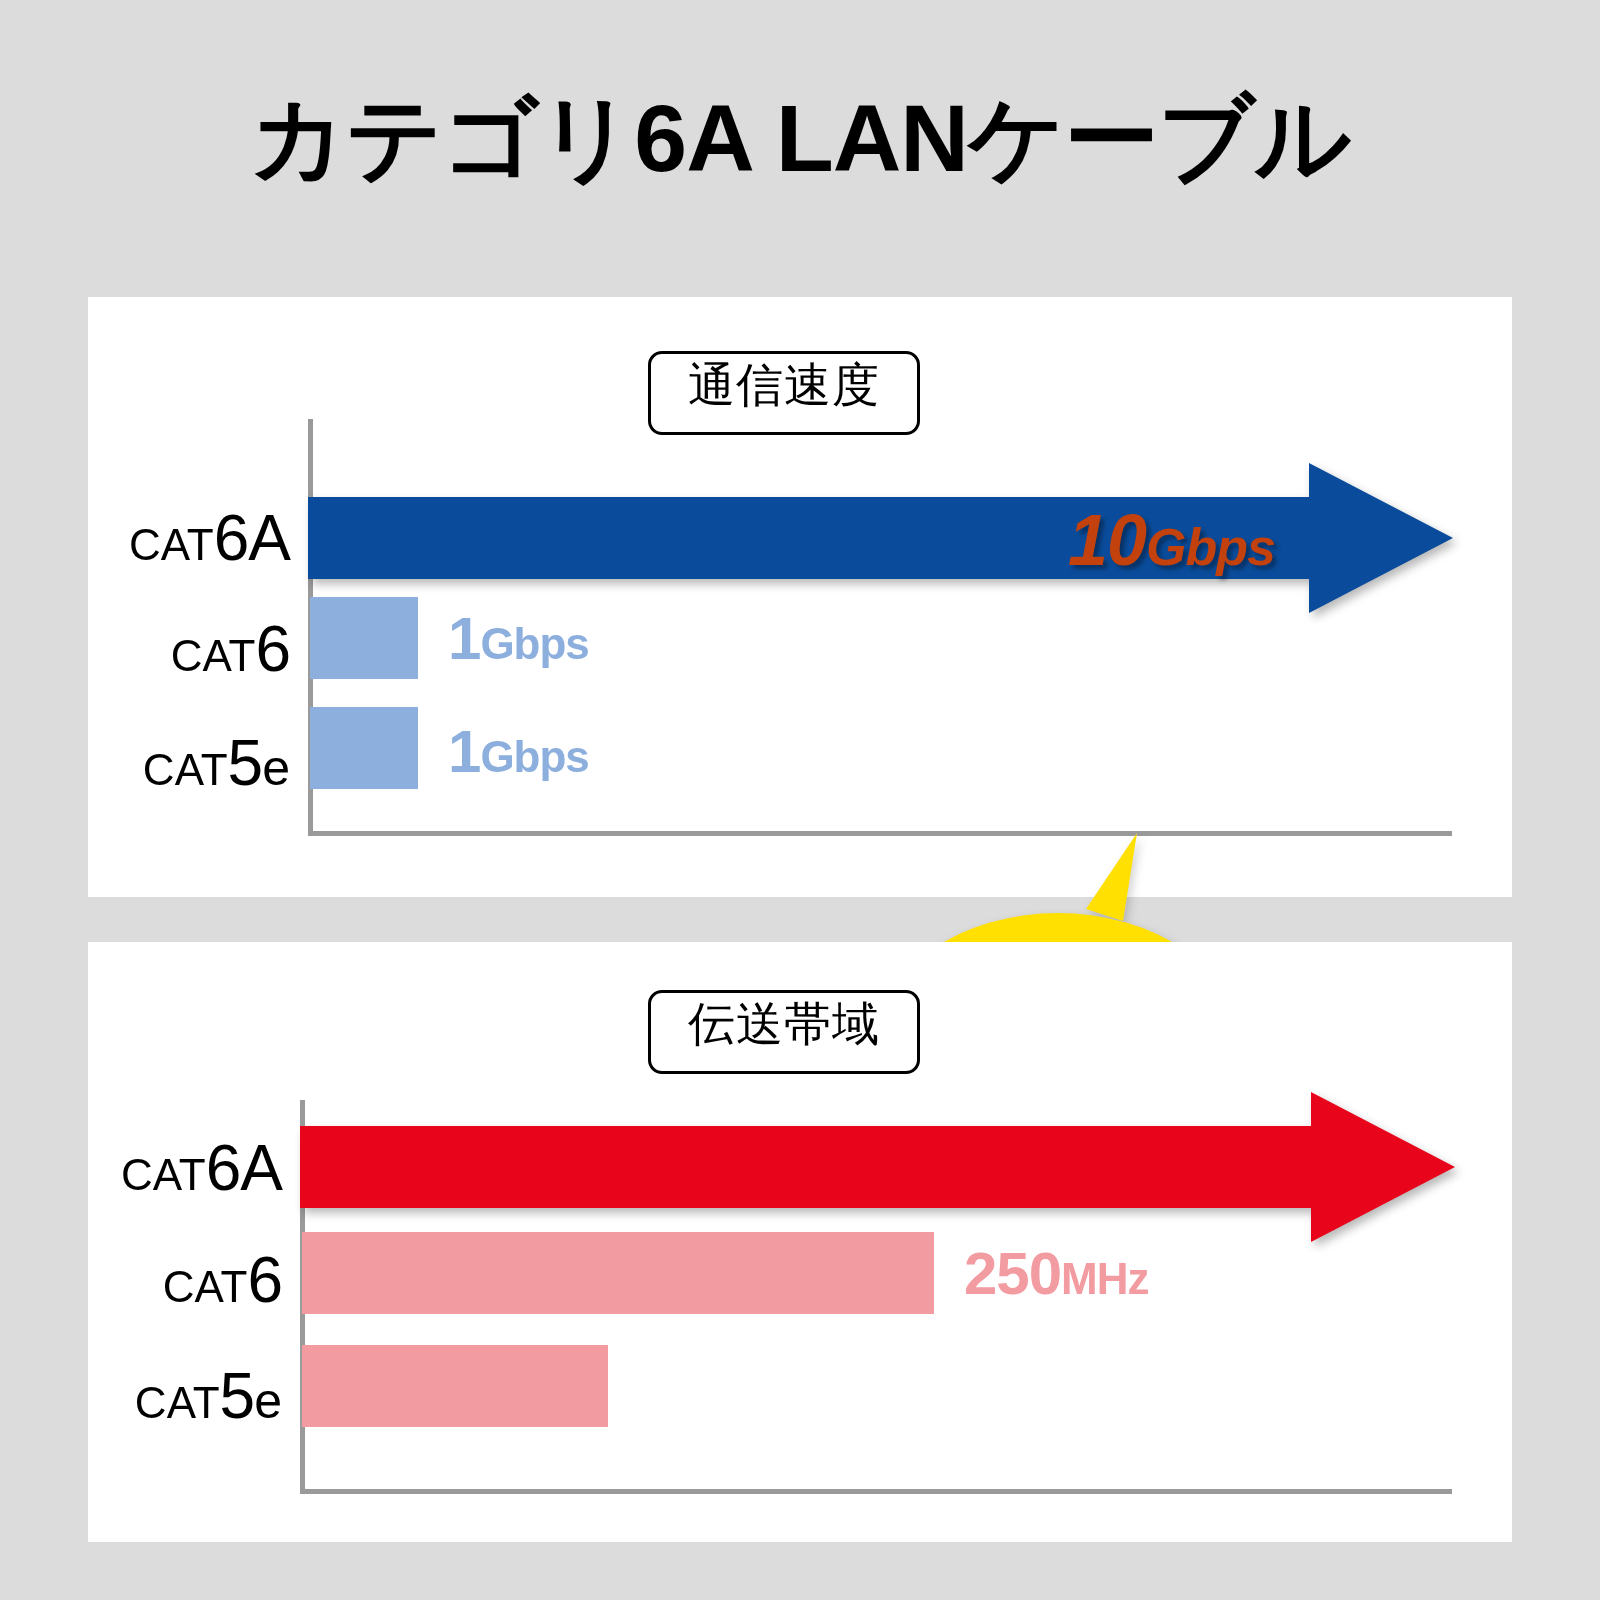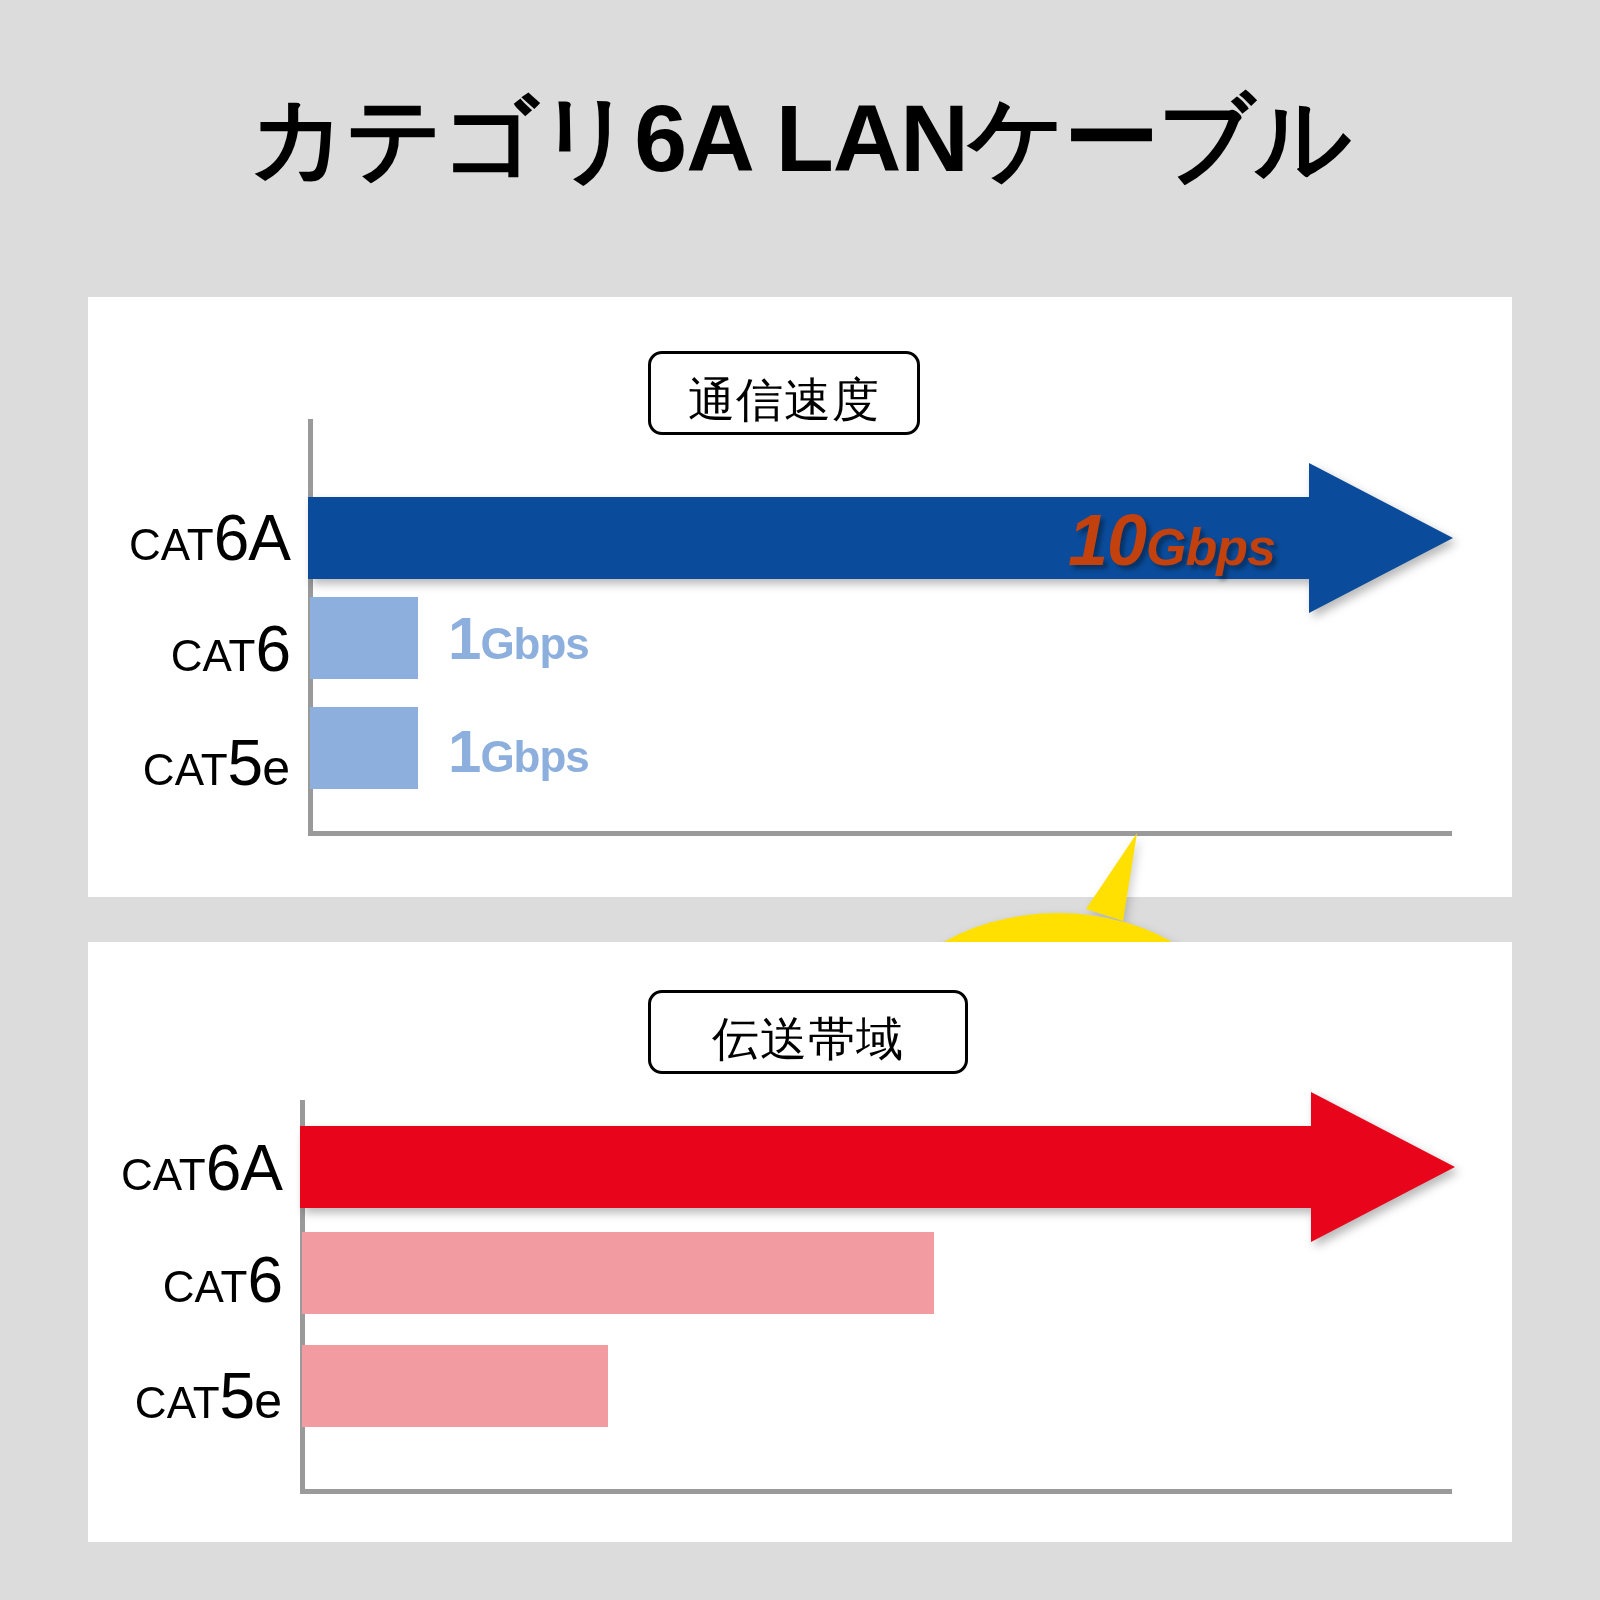--- a/index.html
+++ b/index.html
@@ -43,29 +43,29 @@
   .panel-bandwidth { top: 942px;  height: 600px; }
 
   
   .section-chip {
     position: absolute;
     border: 3px solid #000000;
     border-radius: 14px;
     background: #ffffff;
     box-sizing: border-box;
     display: flex;
-    align-items: flex-end;
+    align-items: flex-start;
     justify-content: center;
     font-size: 47px;
     font-weight: 500;
     color: #000;
     letter-spacing: 1px;
   }
   .chip-speed     { left: 560px; top: 54px;  width: 272px; height: 84px; }
-  .chip-bandwidth { left: 560px; top: 48px;  width: 320px; height: 84px; }
+  .chip-bandwidth { left: 560px; top: 48px;  width: 272px; height: 84px; }
 
   
   .axis-v {
     position: absolute;
     width: 5px;
     background: #9a9a9a;
   }
   .axis-h {
     position: absolute;
     height: 5px;
@@ -229,19 +229,22 @@
   <div class="arrow-wrap" style="left:212px; top:150px; width:1155px; height:150px;">
     <svg width="1155" height="150" viewBox="0 0 1155 150" xmlns="http://www.w3.org/2000/svg">
       <polygon points="0,34 1011,34 1011,0 1155,75 1011,150 1011,116 0,116" fill="#e8051c"></polygon>
     </svg>
   </div>
 
   <div class="cat-label" style="right:1230px; top:306px;">
     <span class="sm">CAT</span><span class="lg">6</span><span class="lg"></span>
   </div>
   <div class="bar bar-sub-pink" style="left:214px; top:290px; width:632px; height:82px;"></div>
+  <div class="bar-value val-pink" style="left:876px; top:302px;">
+    <span class="num">250</span><span class="unit">MHz</span>
+  </div>
 
   <div class="cat-label" style="right:1230px; top:422px;">
     <span class="sm">CAT</span><span class="lg">5</span><span class="xs">e</span>
   </div>
   <div class="bar bar-sub-pink" style="left:214px; top:403px; width:306px; height:82px;"></div>
 
 </div>
 
 </body></html>

